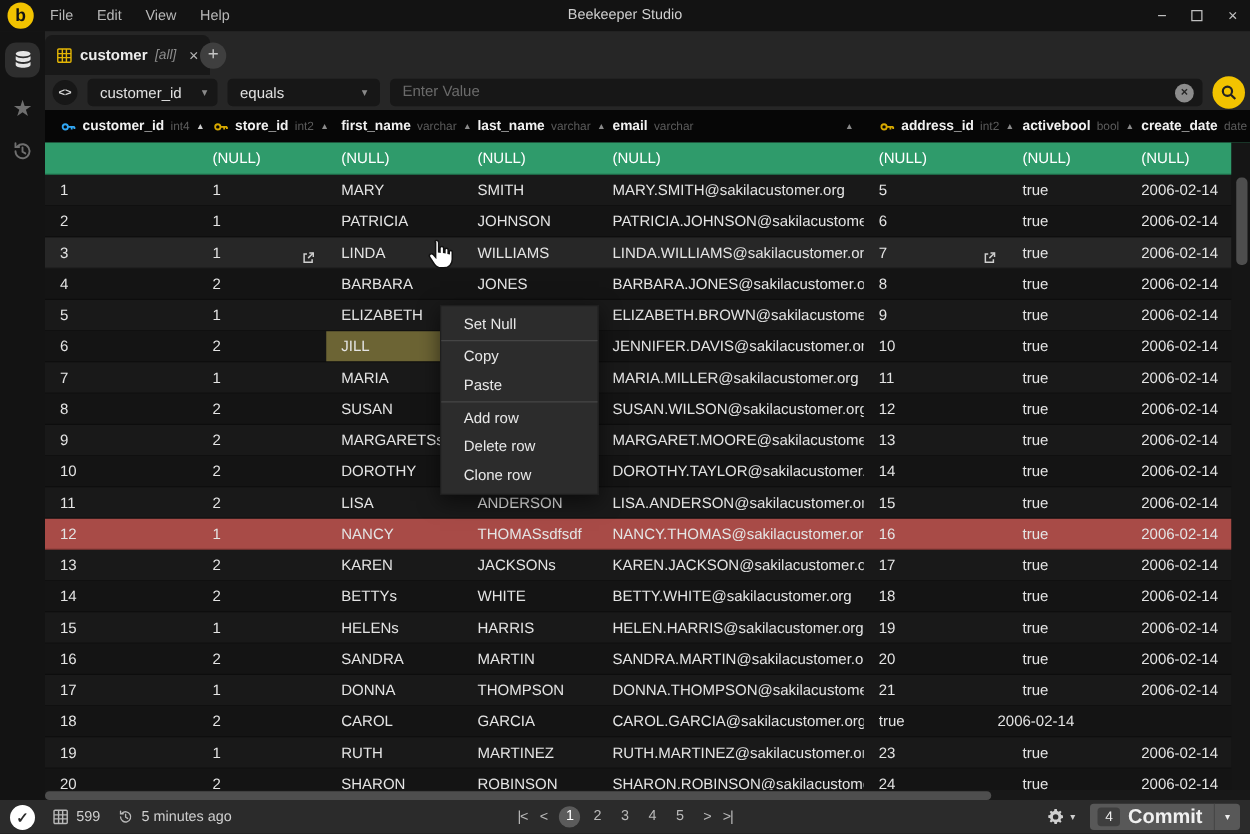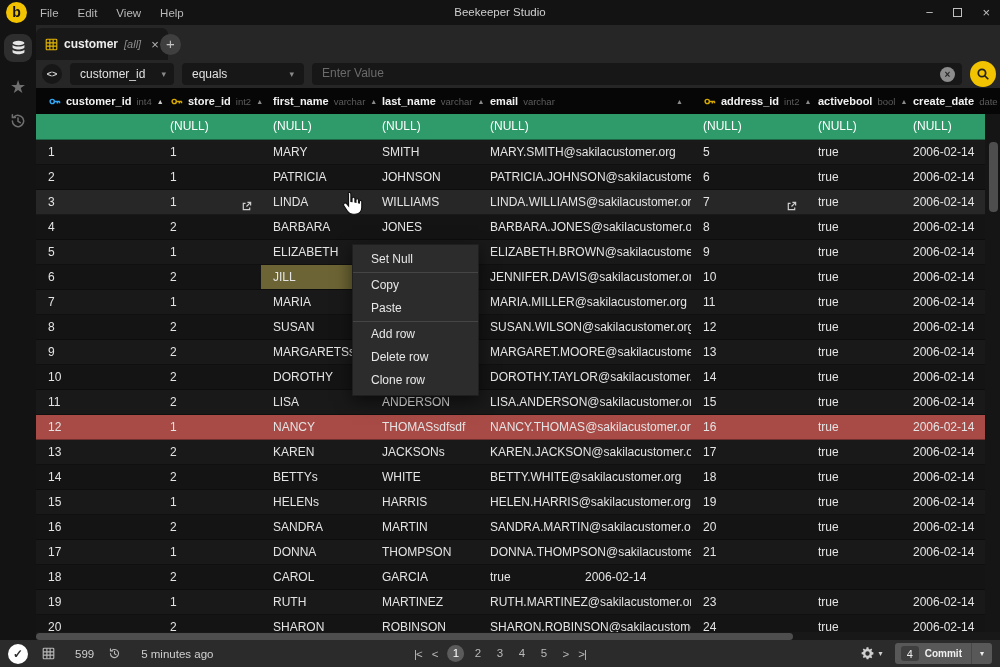--- a/index.html
+++ b/index.html
@@ -91,31 +91,31 @@
   .cmi { height:23px; line-height:23px; padding-left:18px; font-size:12px; color:#e8e8e8; }
   .cmd { height:1px; background:#454545; margin:1px 0; }
 
   .cursor { position:absolute; left:341px; top:190px; z-index:9; pointer-events:none; }
 
   
   .statusbar { position:absolute; left:0; top:640px; width:1000px; height:27px; background:#2b2b2b;
                display:flex; align-items:center; font-size:11.5px; color:#cfcfcf; }
   .check { margin-left:8px; width:20px; height:20px; border-radius:50%; background:#fff; color:#2b2b2b;
            font-size:12px; font-weight:bold; text-align:center; line-height:20px; flex:none; }
-  .sb-group { display:flex; align-items:center; gap:20px; margin-left:14px; }
+  .sb-group { display:flex; align-items:center; gap:6px; margin-left:14px; }
   .pagination { position:absolute; left:50%; top:0; height:27px; transform:translateX(-50%);
                 display:flex; align-items:center; gap:10px; color:#b9b9b9; font-size:11.5px; }
   .page { width:17px; height:17px; line-height:17px; text-align:center; }
   .page.cur { background:#5b5b5b; border-radius:50%; color:#fff; }
   .pnav { letter-spacing:-1px; }
   .sb-right { position:absolute; right:8px; top:0; height:27px; display:flex; align-items:center; gap:4px; }
   .gear-caret { font-size:8px; color:#cfcfcf; margin-right:8px; }
   .commit { display:flex; align-items:center; background:#585858; border-radius:3px; height:21px; color:#f0f0f0; }
   .commit .badge { background:#3e3e3e; border-radius:3px; margin:0 6px; padding:1.5px 6px; font-size:11px; }
-  .commit .lbl { font-weight:bold; font-size:10px; padding-right:9px; }
+  .commit .lbl { font-weight:bold; font-size:16px; padding-right:9px; }
   .commit .sep { width:1px; height:21px; background:#474747; }
   .commit .dd { padding:0 8px; font-size:8px; }
 </style>
 </head>
 <body style="--accent: #f2c300; --green: #2f9b6b; --red: #a84b47; --olive: #6c6434;">
 
 <div class="titlebar">
   <div class="logo">b</div>
   <div class="menus">
       <span>File</span>
@@ -430,20 +430,21 @@
       <div class="td col4">DONNA.THOMPSON@sakilacustomer.org</div>
       <div class="td col5">21</div>
       <div class="td col6">true</div>
       <div class="td col7">2006-02-14</div>
     </div>
     <div class="row even">
       <div class="td col0">18</div>
       <div class="td col1">2</div>
       <div class="td col2">CAROL</div>
       <div class="td col3">GARCIA</div>
+      <div class="td col4">CAROL.GARCIA@sakilacustomer.org</div>
       <div class="td col6">true</div>
       <div class="td col7">2006-02-14</div>
     </div>
     <div class="row odd">
       <div class="td col0">19</div>
       <div class="td col1">1</div>
       <div class="td col2">RUTH</div>
       <div class="td col3">MARTINEZ</div>
       <div class="td col4">RUTH.MARTINEZ@sakilacustomer.org</div>
       <div class="td col5">23</div>

